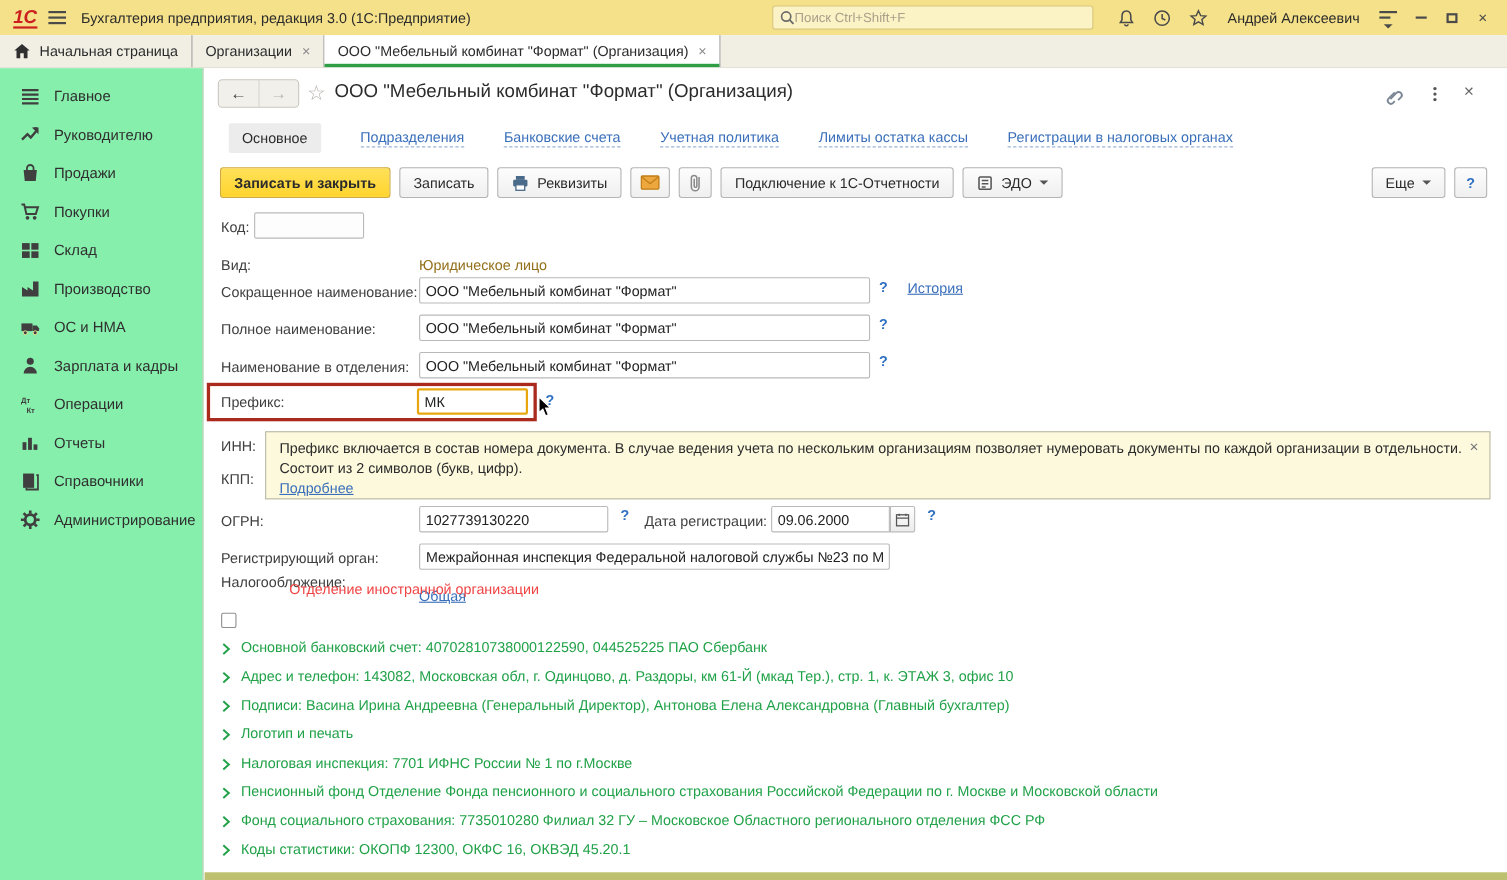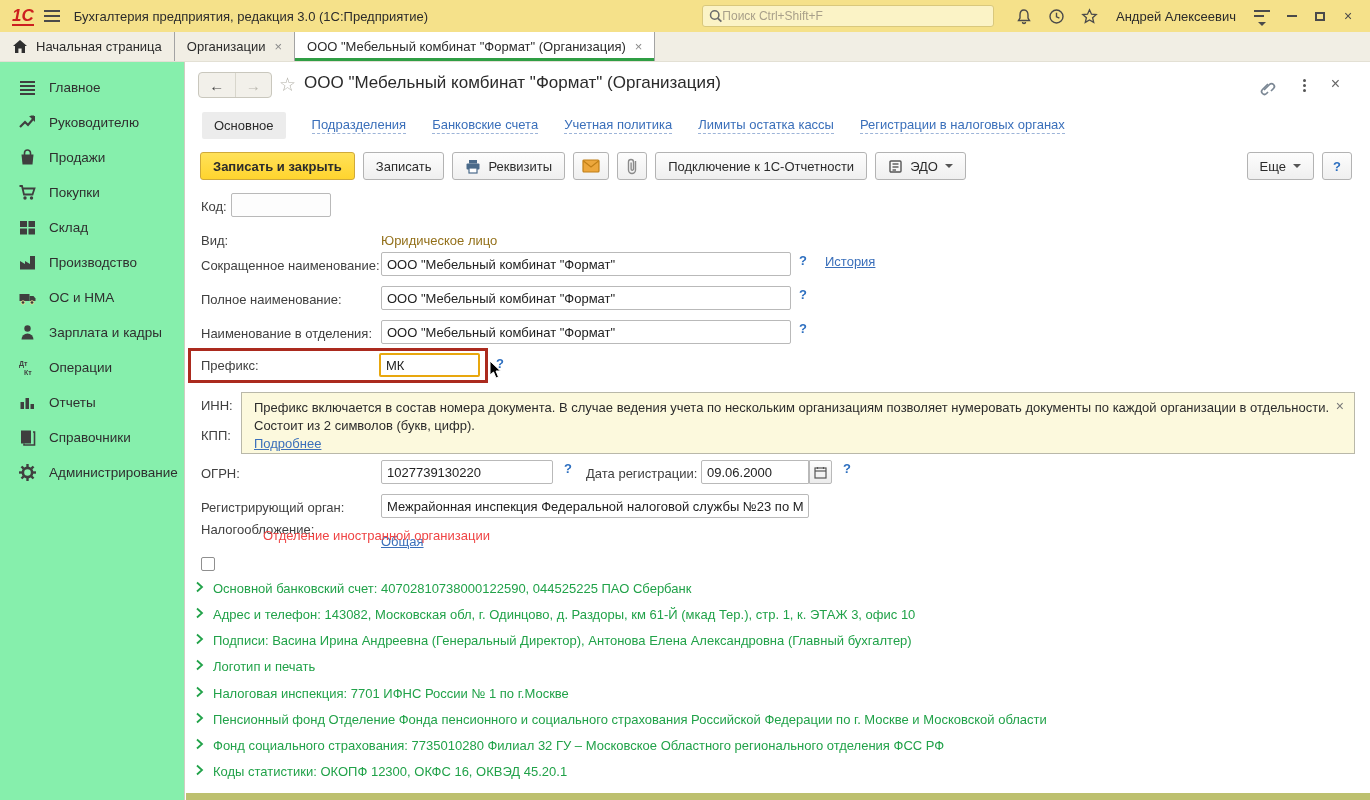--- a/index.html
+++ b/index.html
@@ -58,21 +58,21 @@
   .navgroup .nb { flex:1; display:flex; align-items:center; justify-content:center; font-size:15px; cursor:pointer; }
   .nb.back { color:#444; border-right:1px solid #d8d6cc; }
   .nb.fwd { color:#b9b7ae; }
   .title-star { position:absolute; left:93px; top:11px; font-size:19px; color:#b3b1a8; cursor:pointer; }
   .page-title { position:absolute; left:118px; top:11px; font-size:17px; color:#2b2b2b; white-space:nowrap; }
   .hd-ico { position:absolute; top:16px; cursor:pointer; }
   .kebab { display:flex; flex-direction:column; gap:2px; }
   .kebab i { width:3px; height:3px; background:#555; border-radius:50%; }
   .pg-close { font-size:16px; color:#666; }
 
-  .navrow { position:absolute; left:16px; top:48px; display:flex; align-items:center; gap:26px; height:30px; }
+  .navrow { position:absolute; left:22px; top:48px; display:flex; align-items:center; gap:36px; height:30px; }
   .navrow .active-sec { background:#ececec; padding:6px 12px; border-radius:2px; color:#2b2b2b; cursor:default; }
   .navlink { color:#3a6fba; border-bottom:1px dashed #9db4d8; cursor:pointer; line-height:17px; }
 
   .toolbar { position:absolute; left:14px; top:90px; width:1152px; display:flex; align-items:flex-end; }
   .btn { height:28px; background:linear-gradient(#fdfdfd,#efefef); border:1px solid #b3b3b3;
     border-radius:3px; padding:0 12px; display:flex; align-items:center; font-size:13px;
     color:#2b2b2b; cursor:pointer; margin-right:8px; white-space:nowrap; }
   .btn.icon-only { padding:0 8px; }
   .btn.primary { background:linear-gradient(#ffe159,#ffd42e); border-color:#cfa93a; font-weight:bold; }
   .btn .caret { width:0; height:0; border-left:4px solid transparent; border-right:4px solid transparent;
@@ -97,21 +97,21 @@
   .tooltip a { color:#3a6fba; text-decoration:underline; cursor:pointer; }
 
   .calbtn { position:absolute; left:623px; top:398px; width:23px; height:24px;
     background:linear-gradient(#fdfdfd,#ececec); border:1px solid #b9b9b9; border-radius:0 2px 2px 0;
     display:flex; align-items:center; justify-content:center; cursor:pointer; }
 
   .checkbox { position:absolute; left:15px; top:495px; width:14px; height:14px;
     background:#fff; border:1px solid #8f8f8f; border-radius:2px; cursor:pointer; }
   .cb-label { position:absolute; left:37px; top:466px; color:#ef4444; cursor:default;margin-left:40px; }
 
-  .section-row { position:absolute; left:9px; display:flex; align-items:flex-start; cursor:pointer; white-space:nowrap; }
+  .section-row { position:absolute; left:15px; display:flex; align-items:flex-end; cursor:pointer; white-space:nowrap; }
   .section-row svg { margin-right:9px; }
   .section-row span { color:#21a249; font-size:13px; }
 
   .cursor-arrow { position:absolute; left:303px; top:298px; }
 </style>
 </head>
 <body>
 
 <div class="topbar">
   <div class="logo1c">1С</div>

